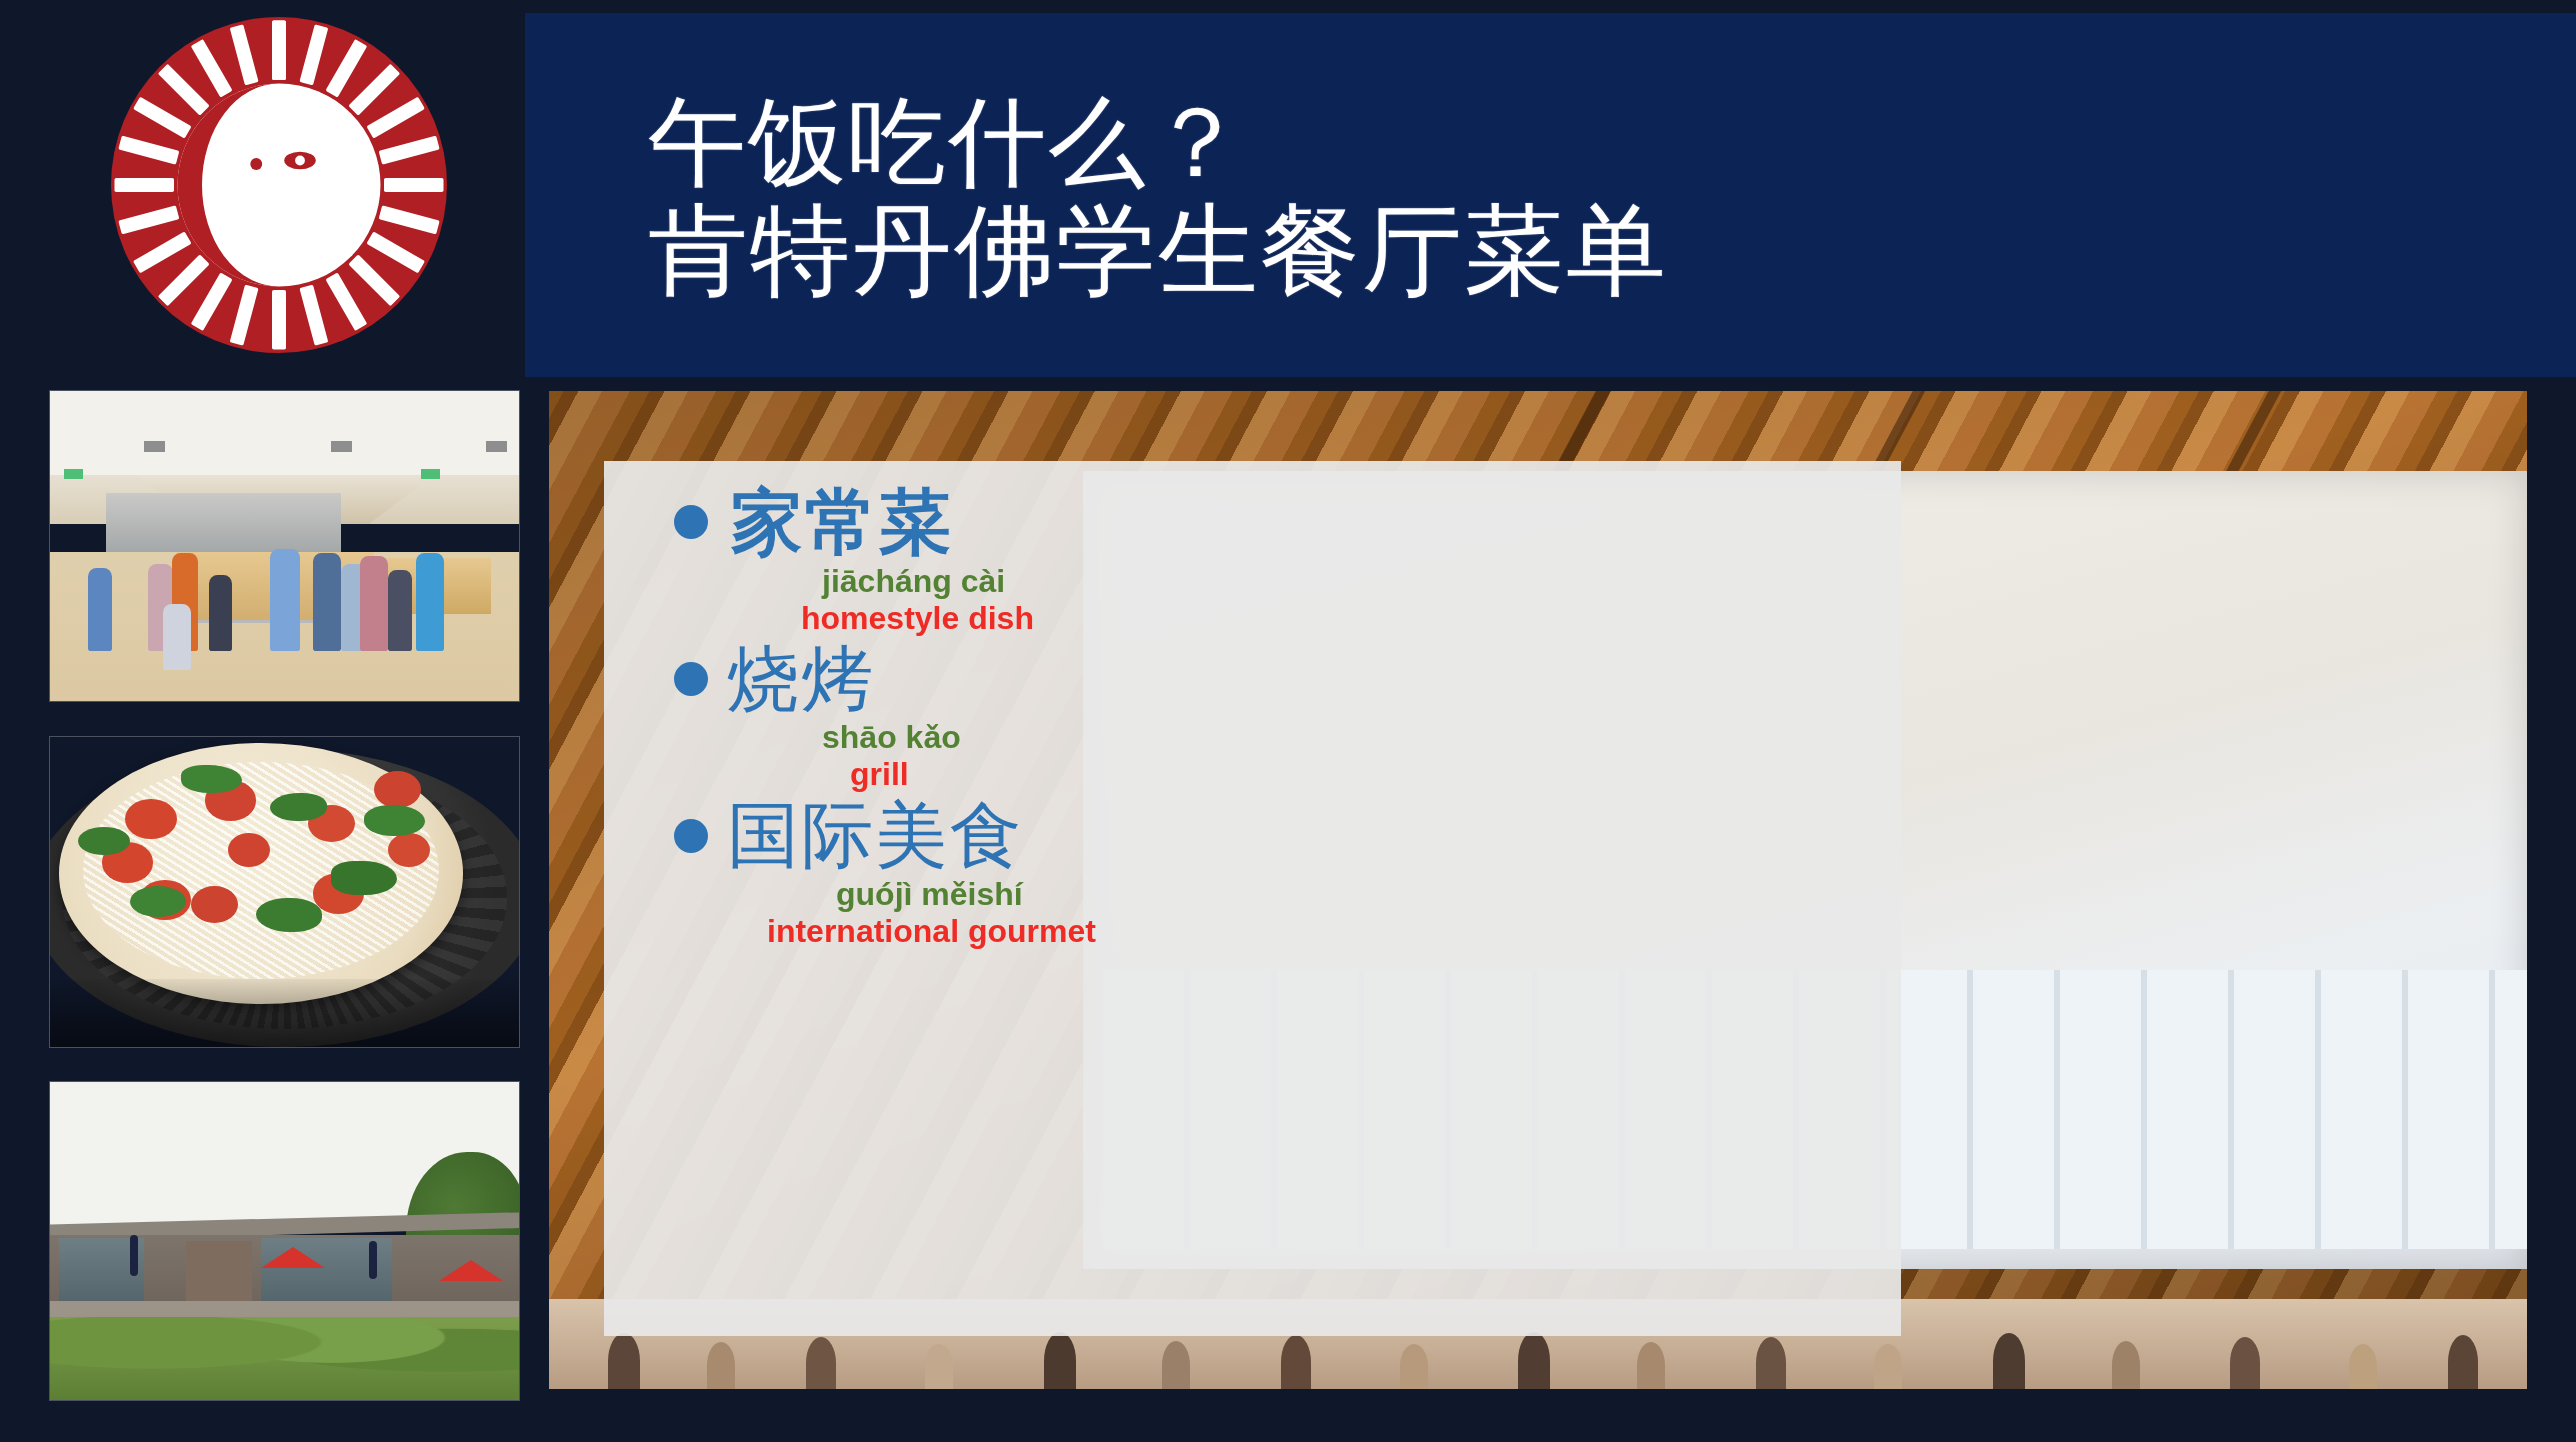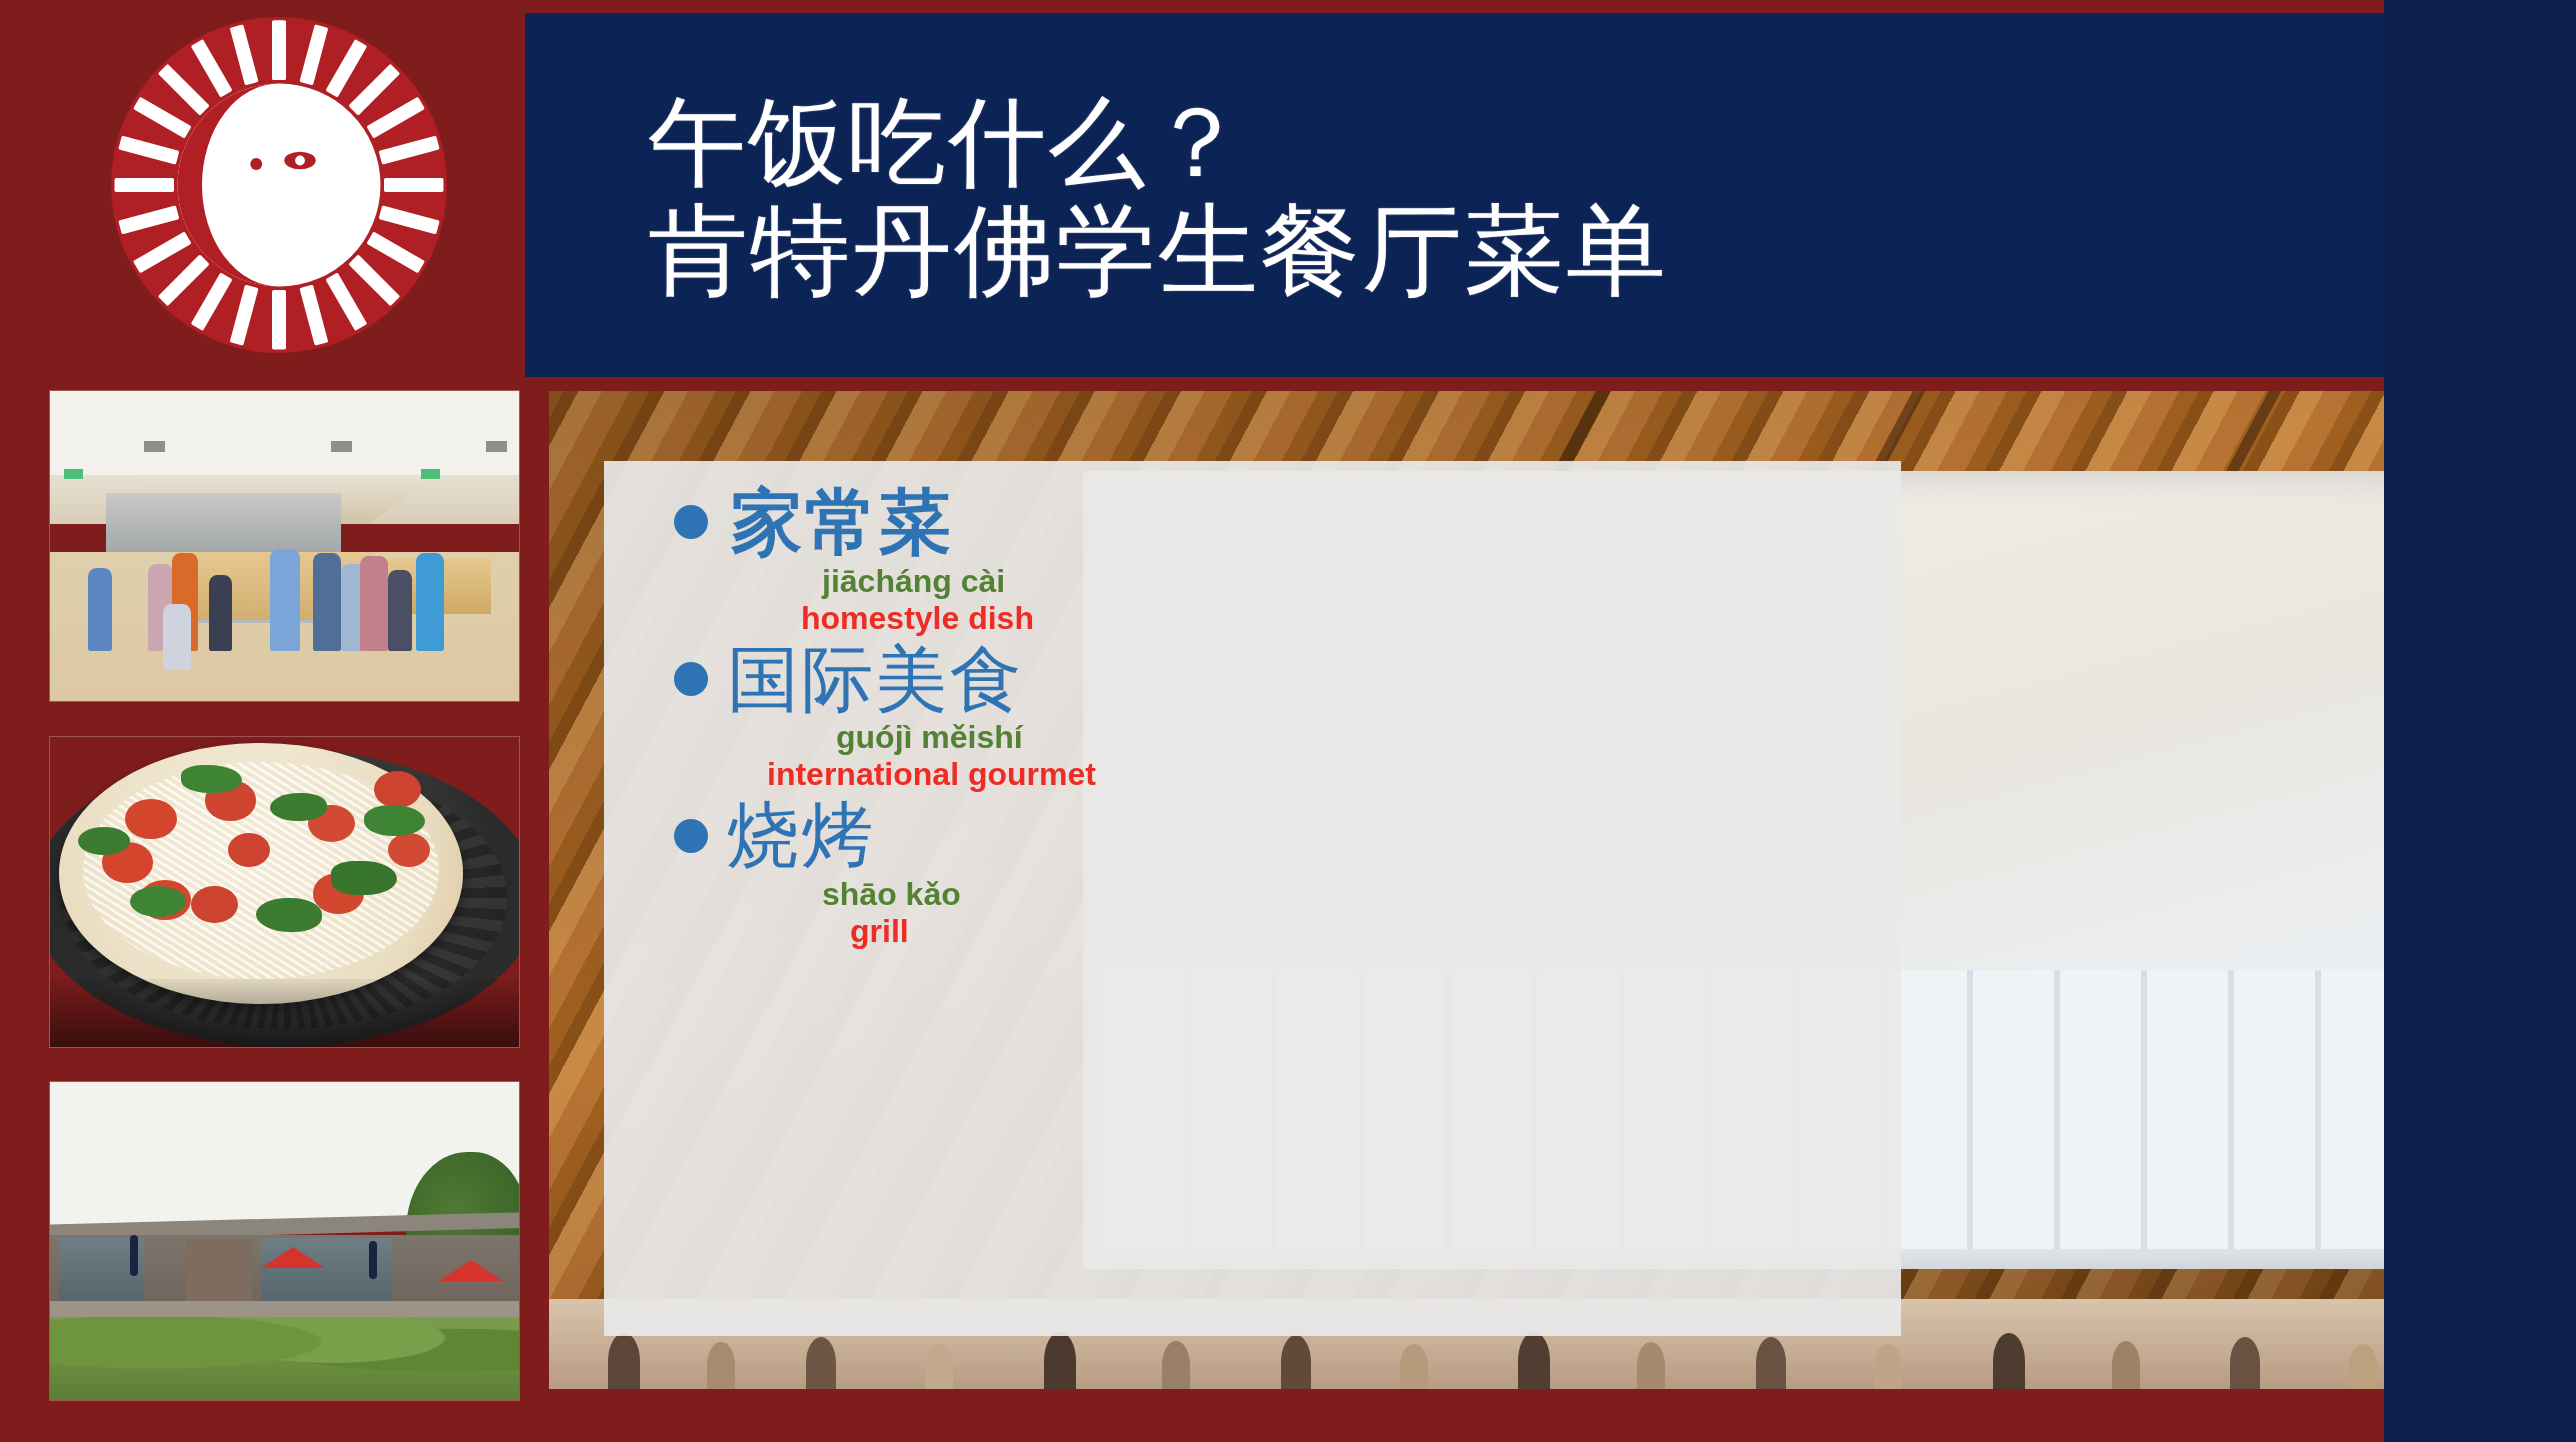--- a/index.html
+++ b/index.html
@@ -4,22 +4,22 @@
 <title>Kent Denver Lunch Menu Slide</title>
 <style>
   html,body{margin:0;padding:0;background:#0a1f4d;}
   *{box-sizing:border-box;}
   body{
     font-family:"Liberation Sans","DejaVu Sans",sans-serif;
     -webkit-font-smoothing:antialiased;
   }
   #slide{
     position:relative;
-    width:2384px;height:1442px;
-    background:#7f1d1d;
+    width:2576px;height:1442px;
+    background:#0f172a;
     overflow:hidden;
   }
 
   
   .header-band{
     position:absolute;left:525px;top:13.2px;width:2051px;height:364px;
     background:#0c2355;
   }
   .title-block{
     position:absolute;left:648px;top:28px;width:1514px;height:341px;
@@ -383,35 +383,35 @@
 
       <div class="menu-item i1">
         <div class="hanzi-row">
           <span class="bullet"></span>
           <span class="hanzi">家常菜</span>
         </div>
         <div class="pinyin">jiācháng  cài</div>
         <div class="english">homestyle dish</div>
       </div>
 
+      <div class="menu-item i2">
+        <div class="hanzi-row">
+          <span class="bullet"></span>
+          <span class="hanzi">烧烤</span>
+        </div>
+        <div class="pinyin">shāo kǎo</div>
+        <div class="english">grill</div>
+      </div>
+
       <div class="menu-item i3">
         <div class="hanzi-row">
           <span class="bullet"></span>
           <span class="hanzi">国际美食</span>
         </div>
         <div class="pinyin">guójì    měishí</div>
         <div class="english">international gourmet</div>
       </div>
 
-      <div class="menu-item i2">
-        <div class="hanzi-row">
-          <span class="bullet"></span>
-          <span class="hanzi">烧烤</span>
-        </div>
-        <div class="pinyin">shāo kǎo</div>
-        <div class="english">grill</div>
-      </div>
-
     </div>
   </div>
 
 </div>
 
 
 </body></html>

